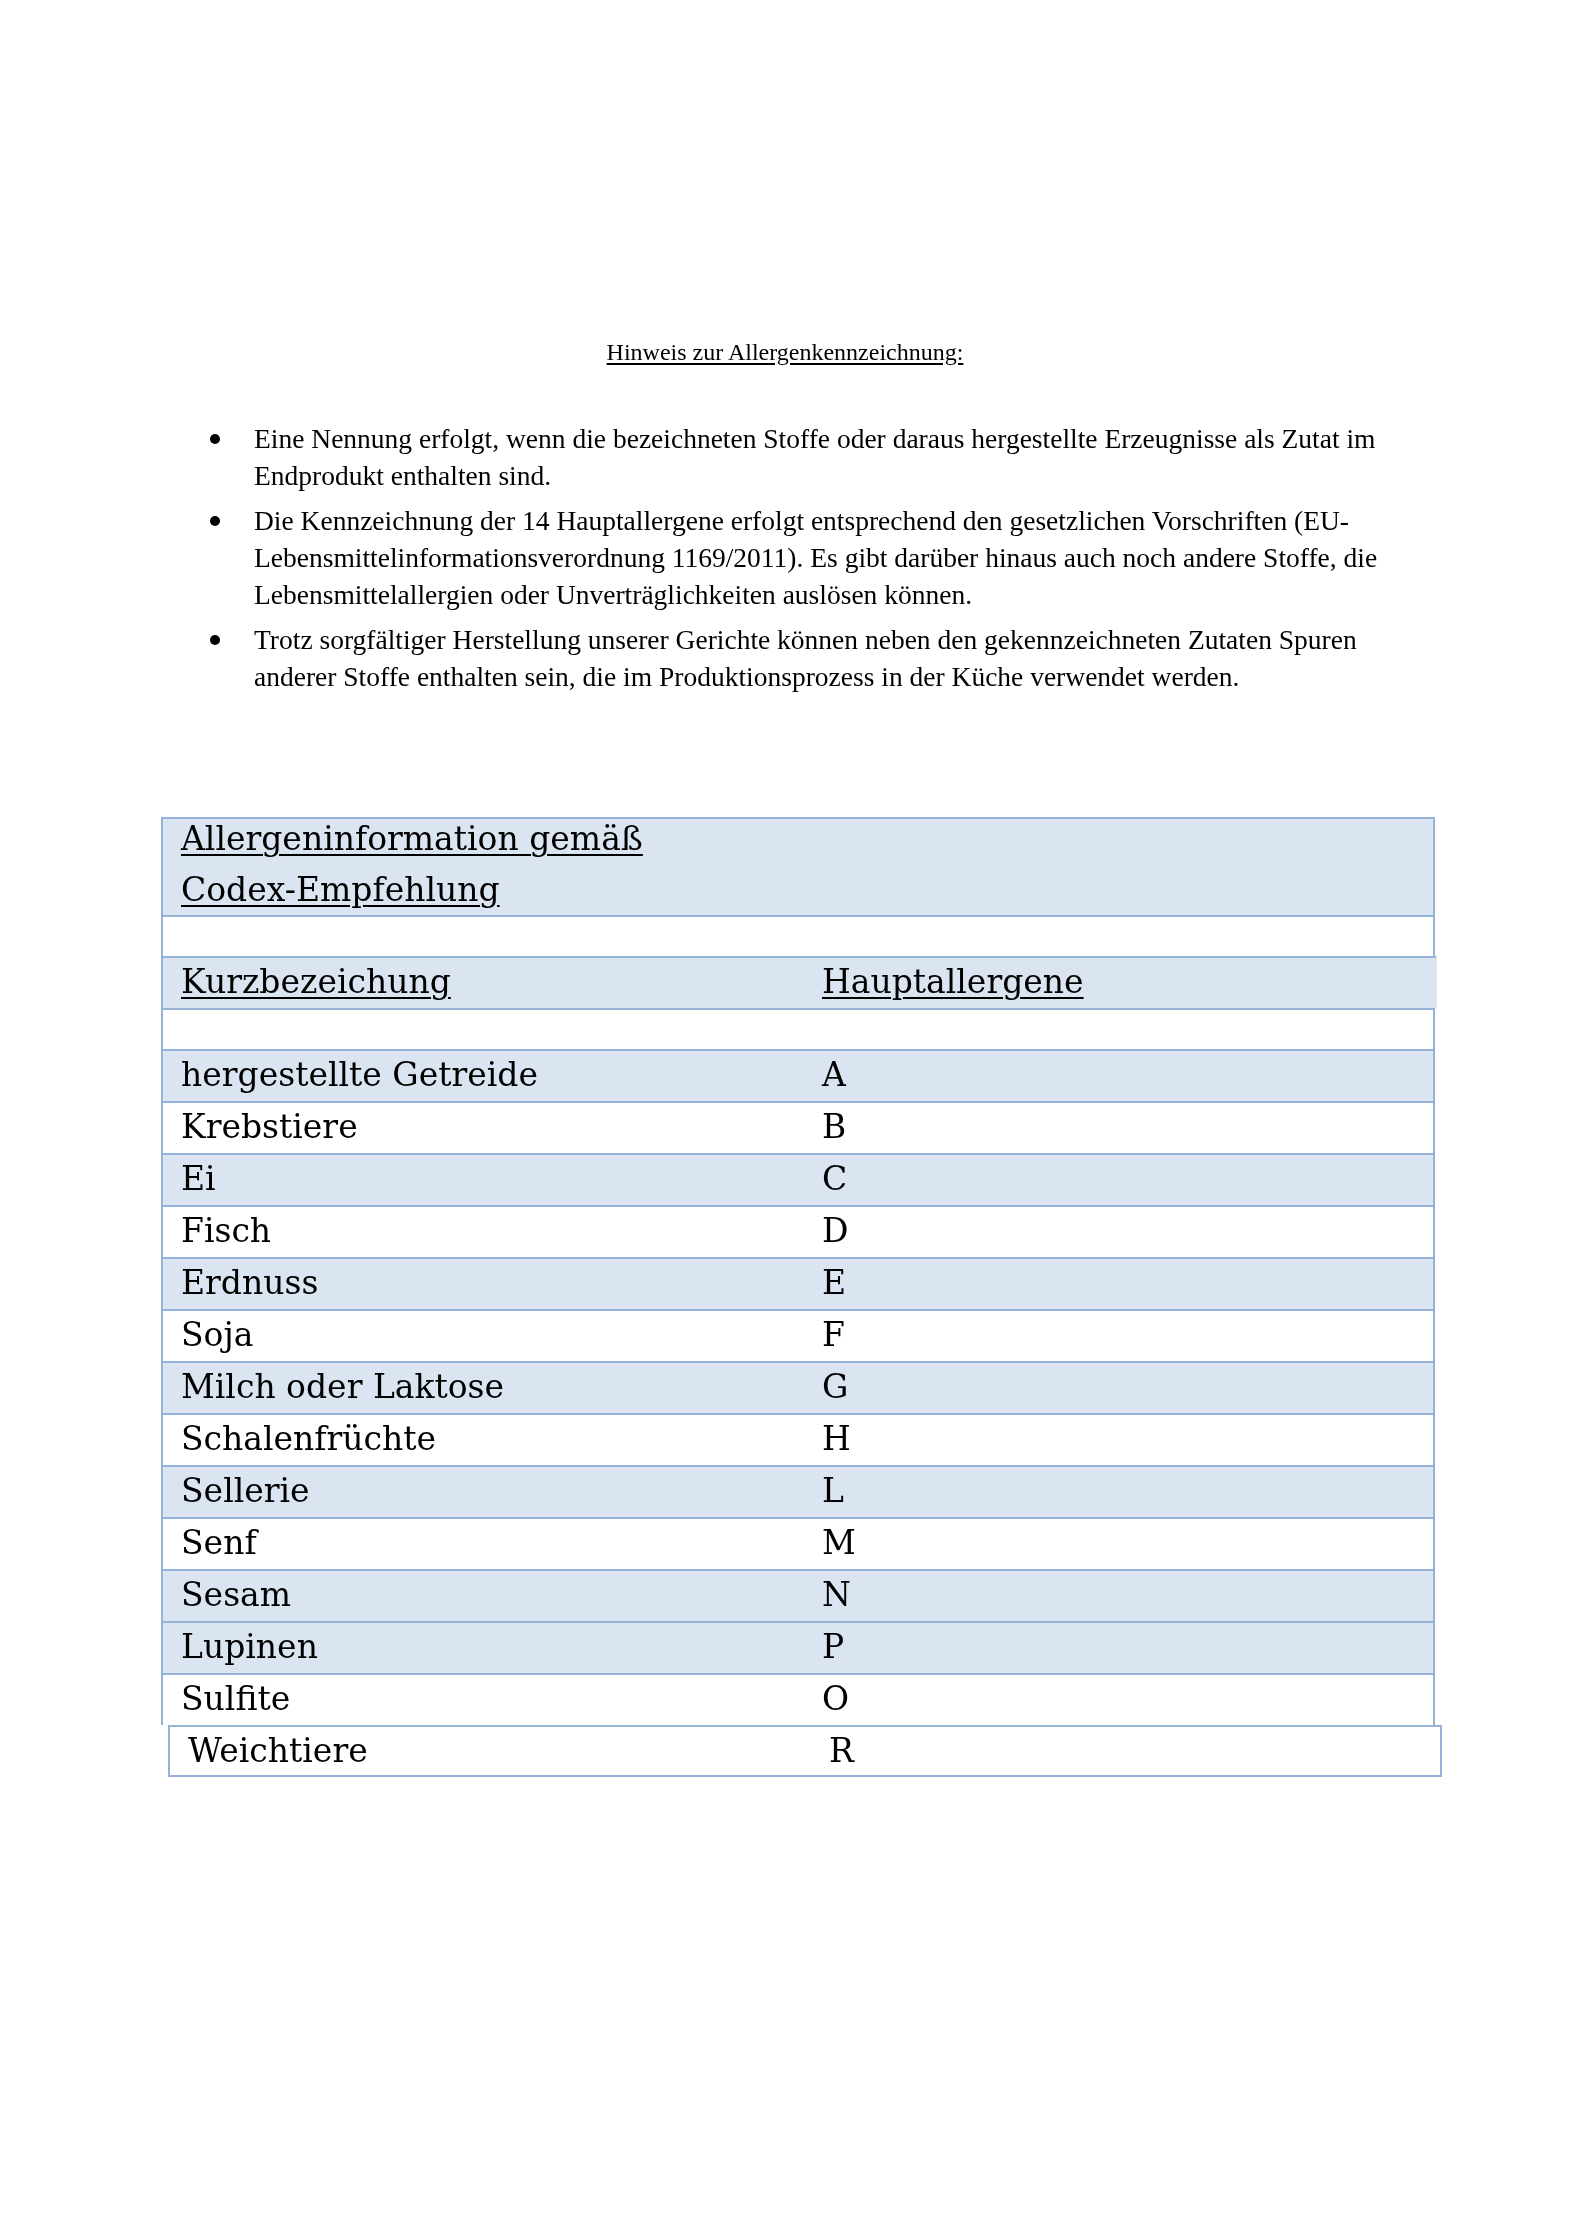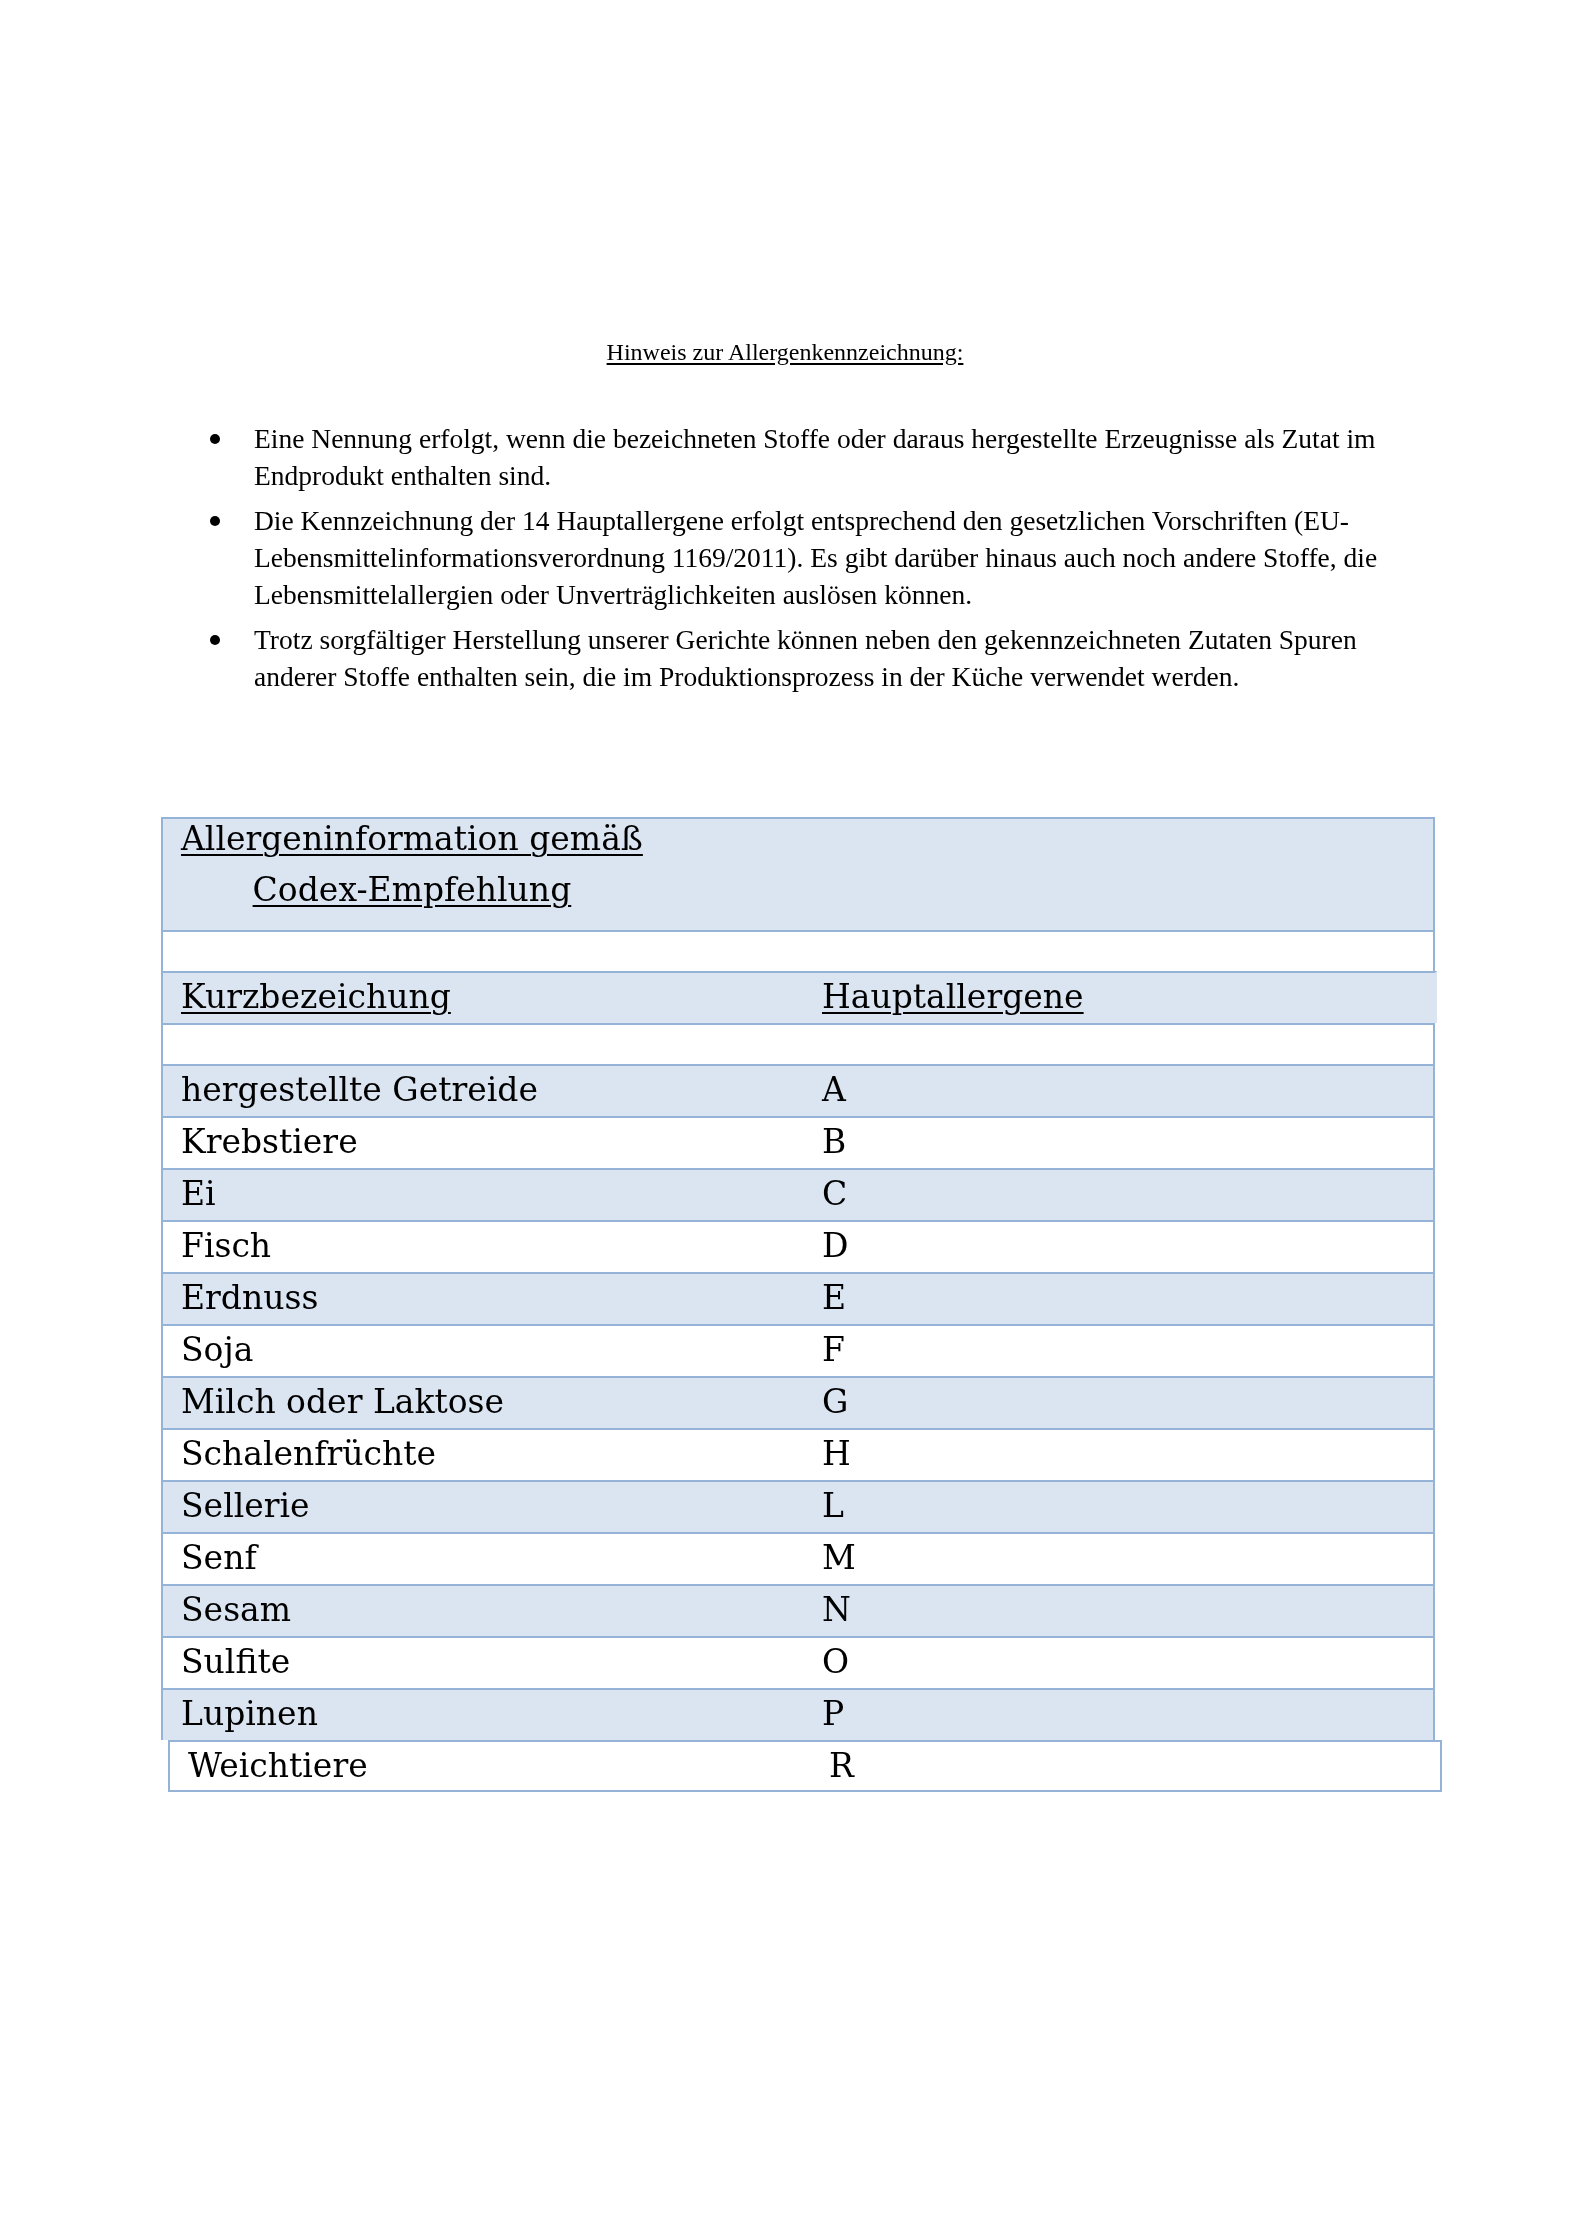--- a/index.html
+++ b/index.html
@@ -19,21 +19,21 @@
   }
   .bullets .txt { display: block; width: 1180px; }
   .allergen-table {
     position: absolute; left: 161px; top: 817px; width: 1274px;
     font-family: "DejaVu Serif", serif; color: #000;
   }
   .row { position: relative; box-sizing: border-box; width: 1274px; border-left: 2px solid #95b3d7; border-right: 2px solid #95b3d7; border-top: 2px solid #95b3d7; }
   .row.last { border-bottom: 2px solid #95b3d7; margin-left: 7px; }
   .row.shaded { background: #dbe5f1; }
   .row.noright { border-right: 2px solid transparent; width: 1276px; }
-  .row.title { height: 113px; text-align: center; }
+  .row.title { height: 98px; }
   .row.empty { height: 41px; }
   .row.header { height: 52px; }
   .row.data { height: 52px; }
   .cell { position: absolute; top: 0; white-space: nowrap; }
   .c1 { left: 18px; }
   .c2 { left: 659px; }
   .title-text {
     position: absolute; left: 18px; top: 0px; font-size: 33px; line-height: 36px;
     text-decoration: underline; text-underline-offset: 4px; text-decoration-thickness: 2px;
   }
@@ -111,26 +111,26 @@
         <span class="cell c2">L</span>
       </div>
       <div class="row data">
         <span class="cell c1">Senf</span>
         <span class="cell c2">M</span>
       </div>
       <div class="row data shaded">
         <span class="cell c1">Sesam</span>
         <span class="cell c2">N</span>
       </div>
+      <div class="row data shaded">
+        <span class="cell c1">Lupinen</span>
+        <span class="cell c2">P</span>
+      </div>
       <div class="row data">
         <span class="cell c1">Sulfite</span>
         <span class="cell c2">O</span>
-      </div>
-      <div class="row data shaded">
-        <span class="cell c1">Lupinen</span>
-        <span class="cell c2">P</span>
       </div>
       <div class="row data last">
         <span class="cell c1">Weichtiere</span>
         <span class="cell c2">R</span>
       </div>
     </div>
 </div>
 
 </body></html>

